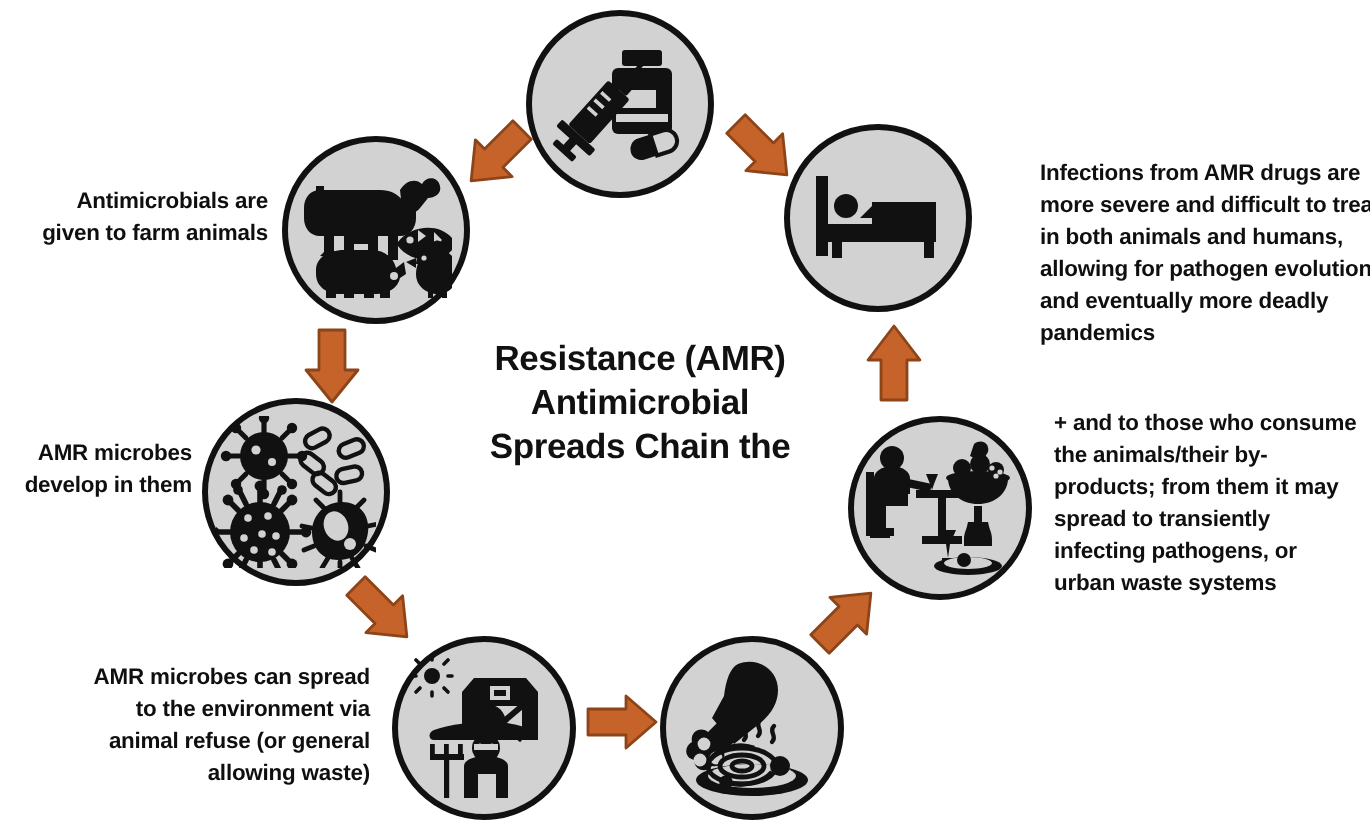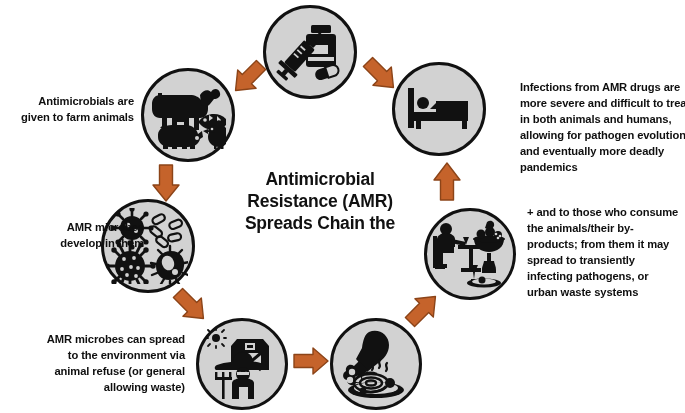--- a/index.html
+++ b/index.html
@@ -472,29 +472,29 @@
     </svg>
   </div>
 
   <div class="arrow" style="left:427px; top:159px;">
     <svg width="40" height="44" viewBox="0 0 40 44">
       <path d="M20 4 L33 21 L26.5 21 L26.5 41 L13.5 41 L13.5 21 L7 21 Z" fill="#c5632b" stroke="#8c4418" stroke-width="1.4" stroke-linejoin="round"></path>
     </svg>
   </div>
 
   <div class="center-title" style="left:222px; top:168px; width:196px;">
+    <span>Resistance (AMR)</span>
     <span>Antimicrobial</span>
-    <span>Resistance (AMR)</span>
     <span>Spreads Chain the</span>
   </div>
 
   <div class="caption cap-right" style="left:6px; top:94px; width:128px; white-space:pre-line;">Antimicrobials are
 given to farm animals</div>
 
-  <div class="caption cap-right" style="left:0px; top:220px; width:96px; white-space:pre-line;padding-left:48px;">AMR microbes
+  <div class="caption cap-right" style="left:0px; top:220px; width:96px; white-space:pre-line;">AMR microbes
 develop in them</div>
 
   <div class="caption cap-right" style="left:22px; top:332px; width:163px; white-space:pre-line;">AMR microbes can spread
 to the environment via
 animal refuse (or general
 allowing waste)</div>
 
 
   <div class="caption cap-left" style="left:527px; top:205px; width:158px; white-space:pre-line;">+ and to those who consume
 the animals/their by-

